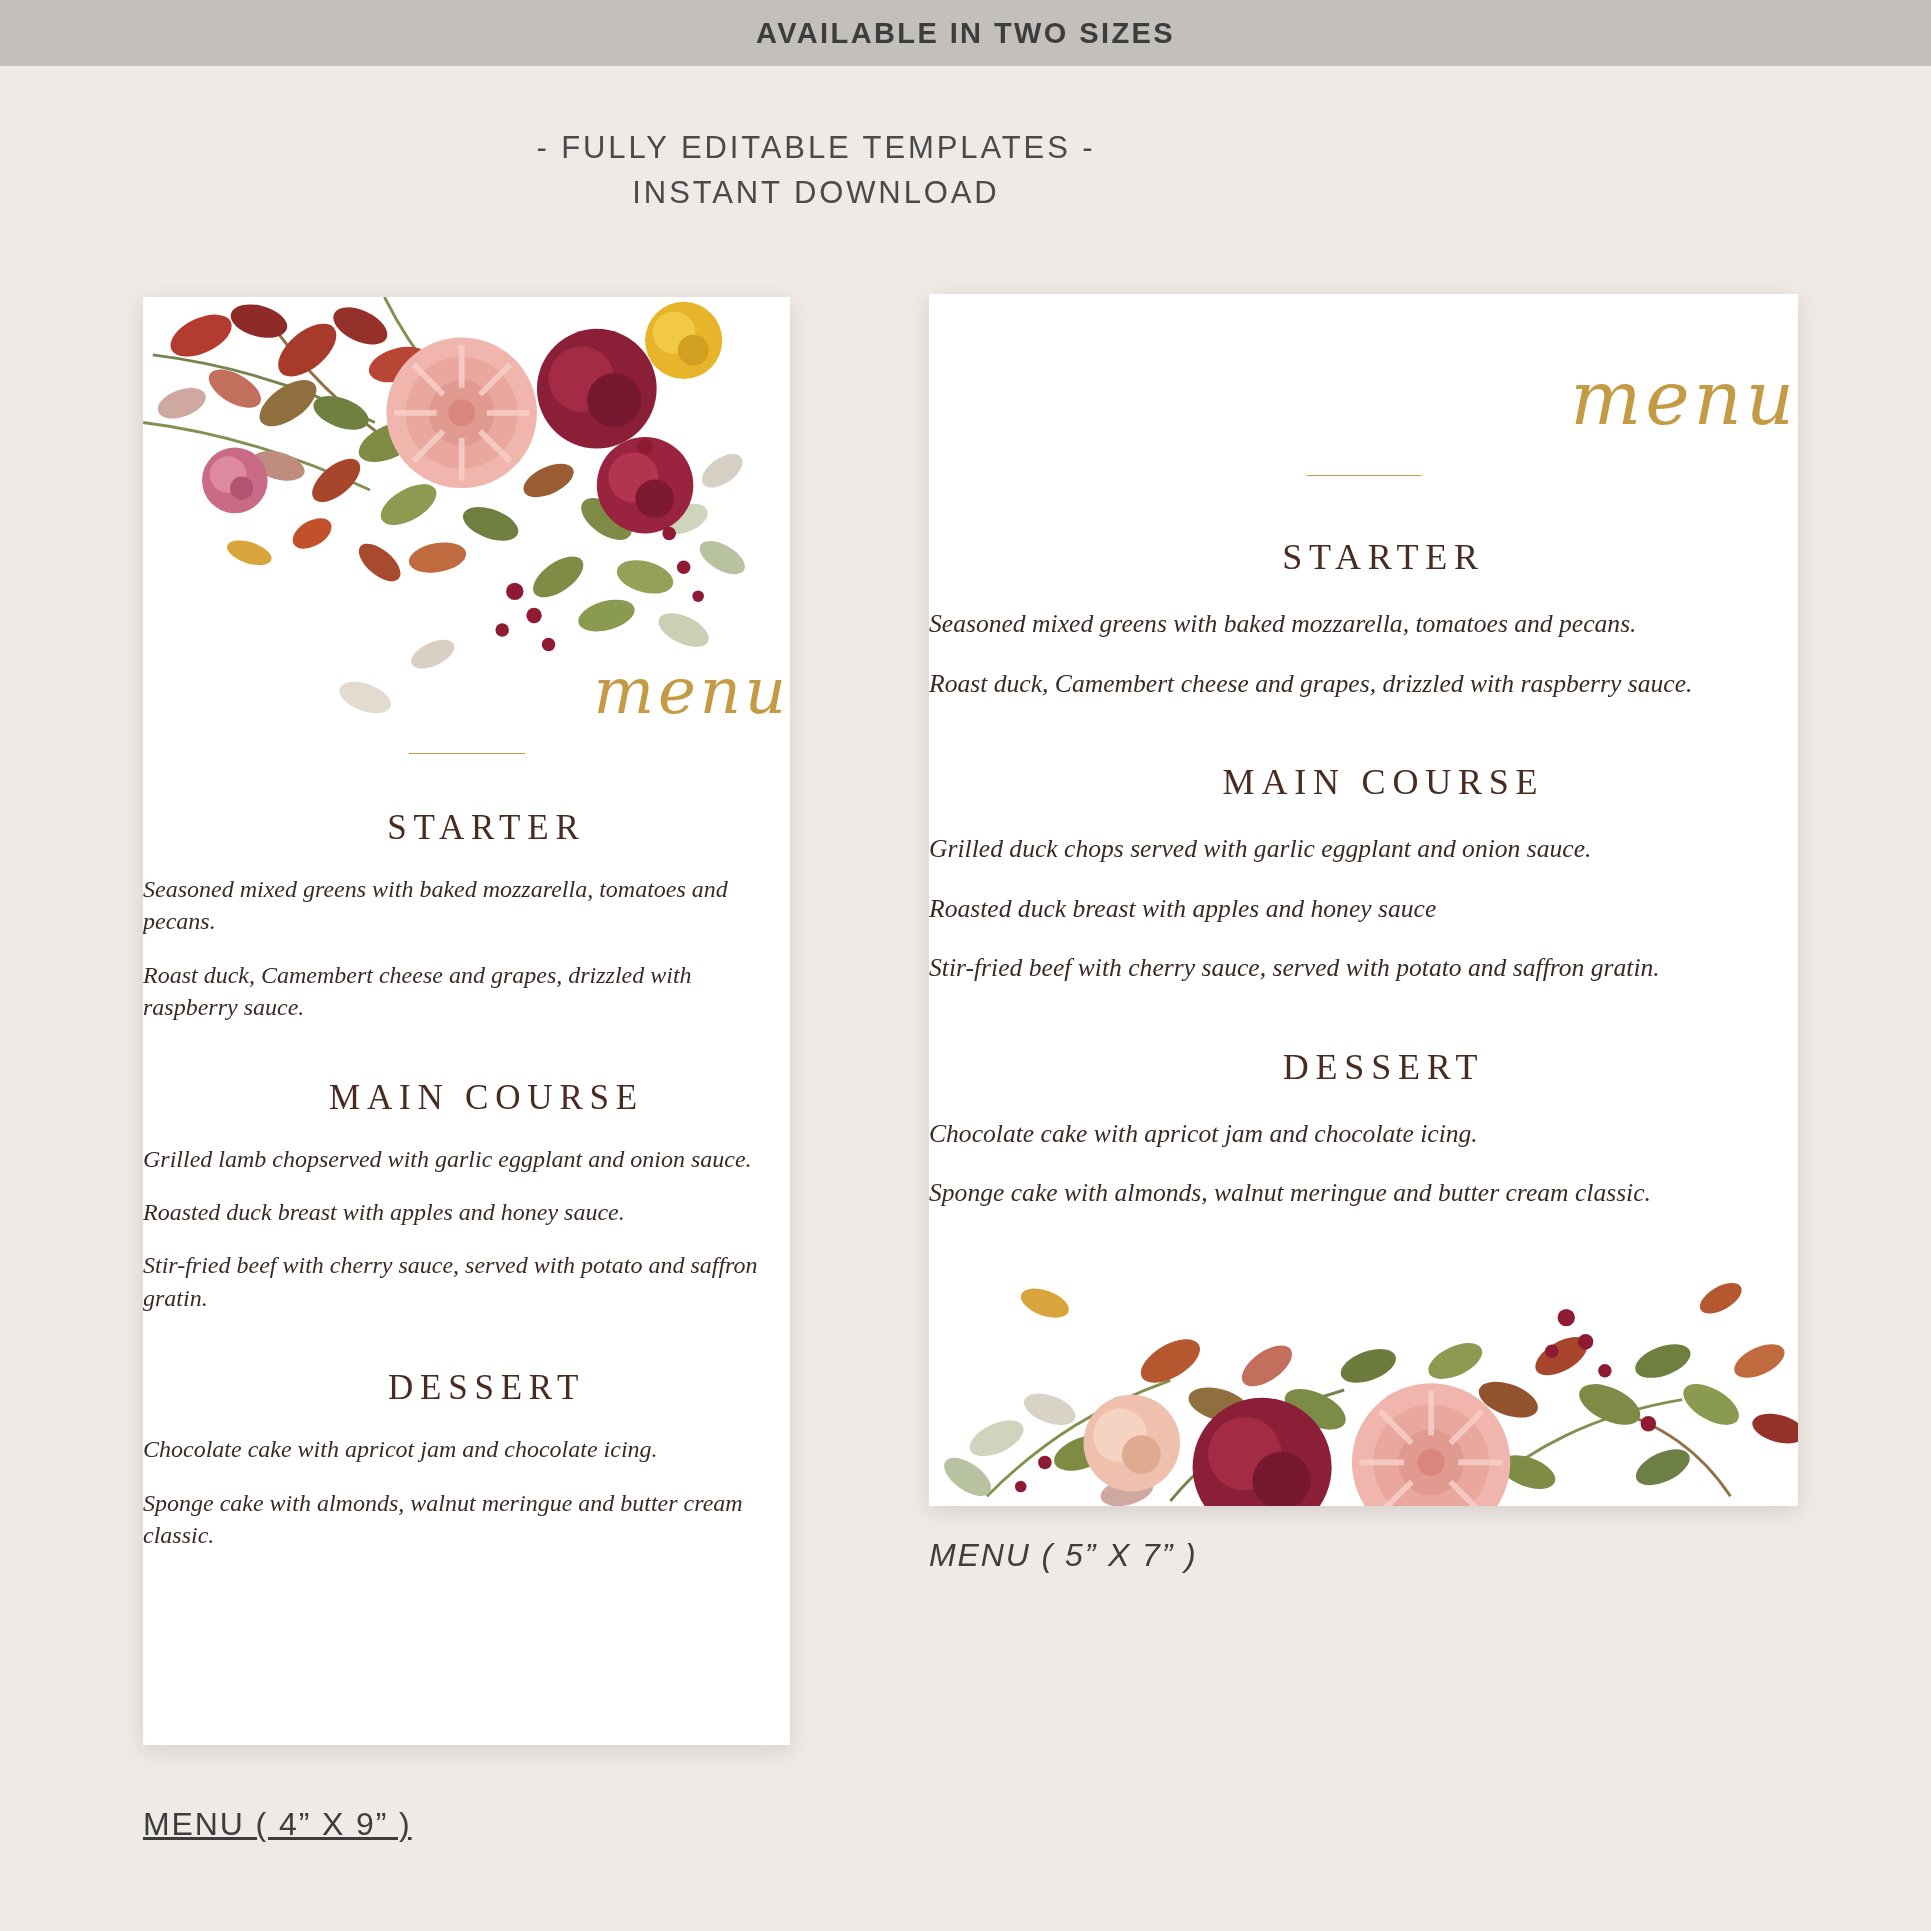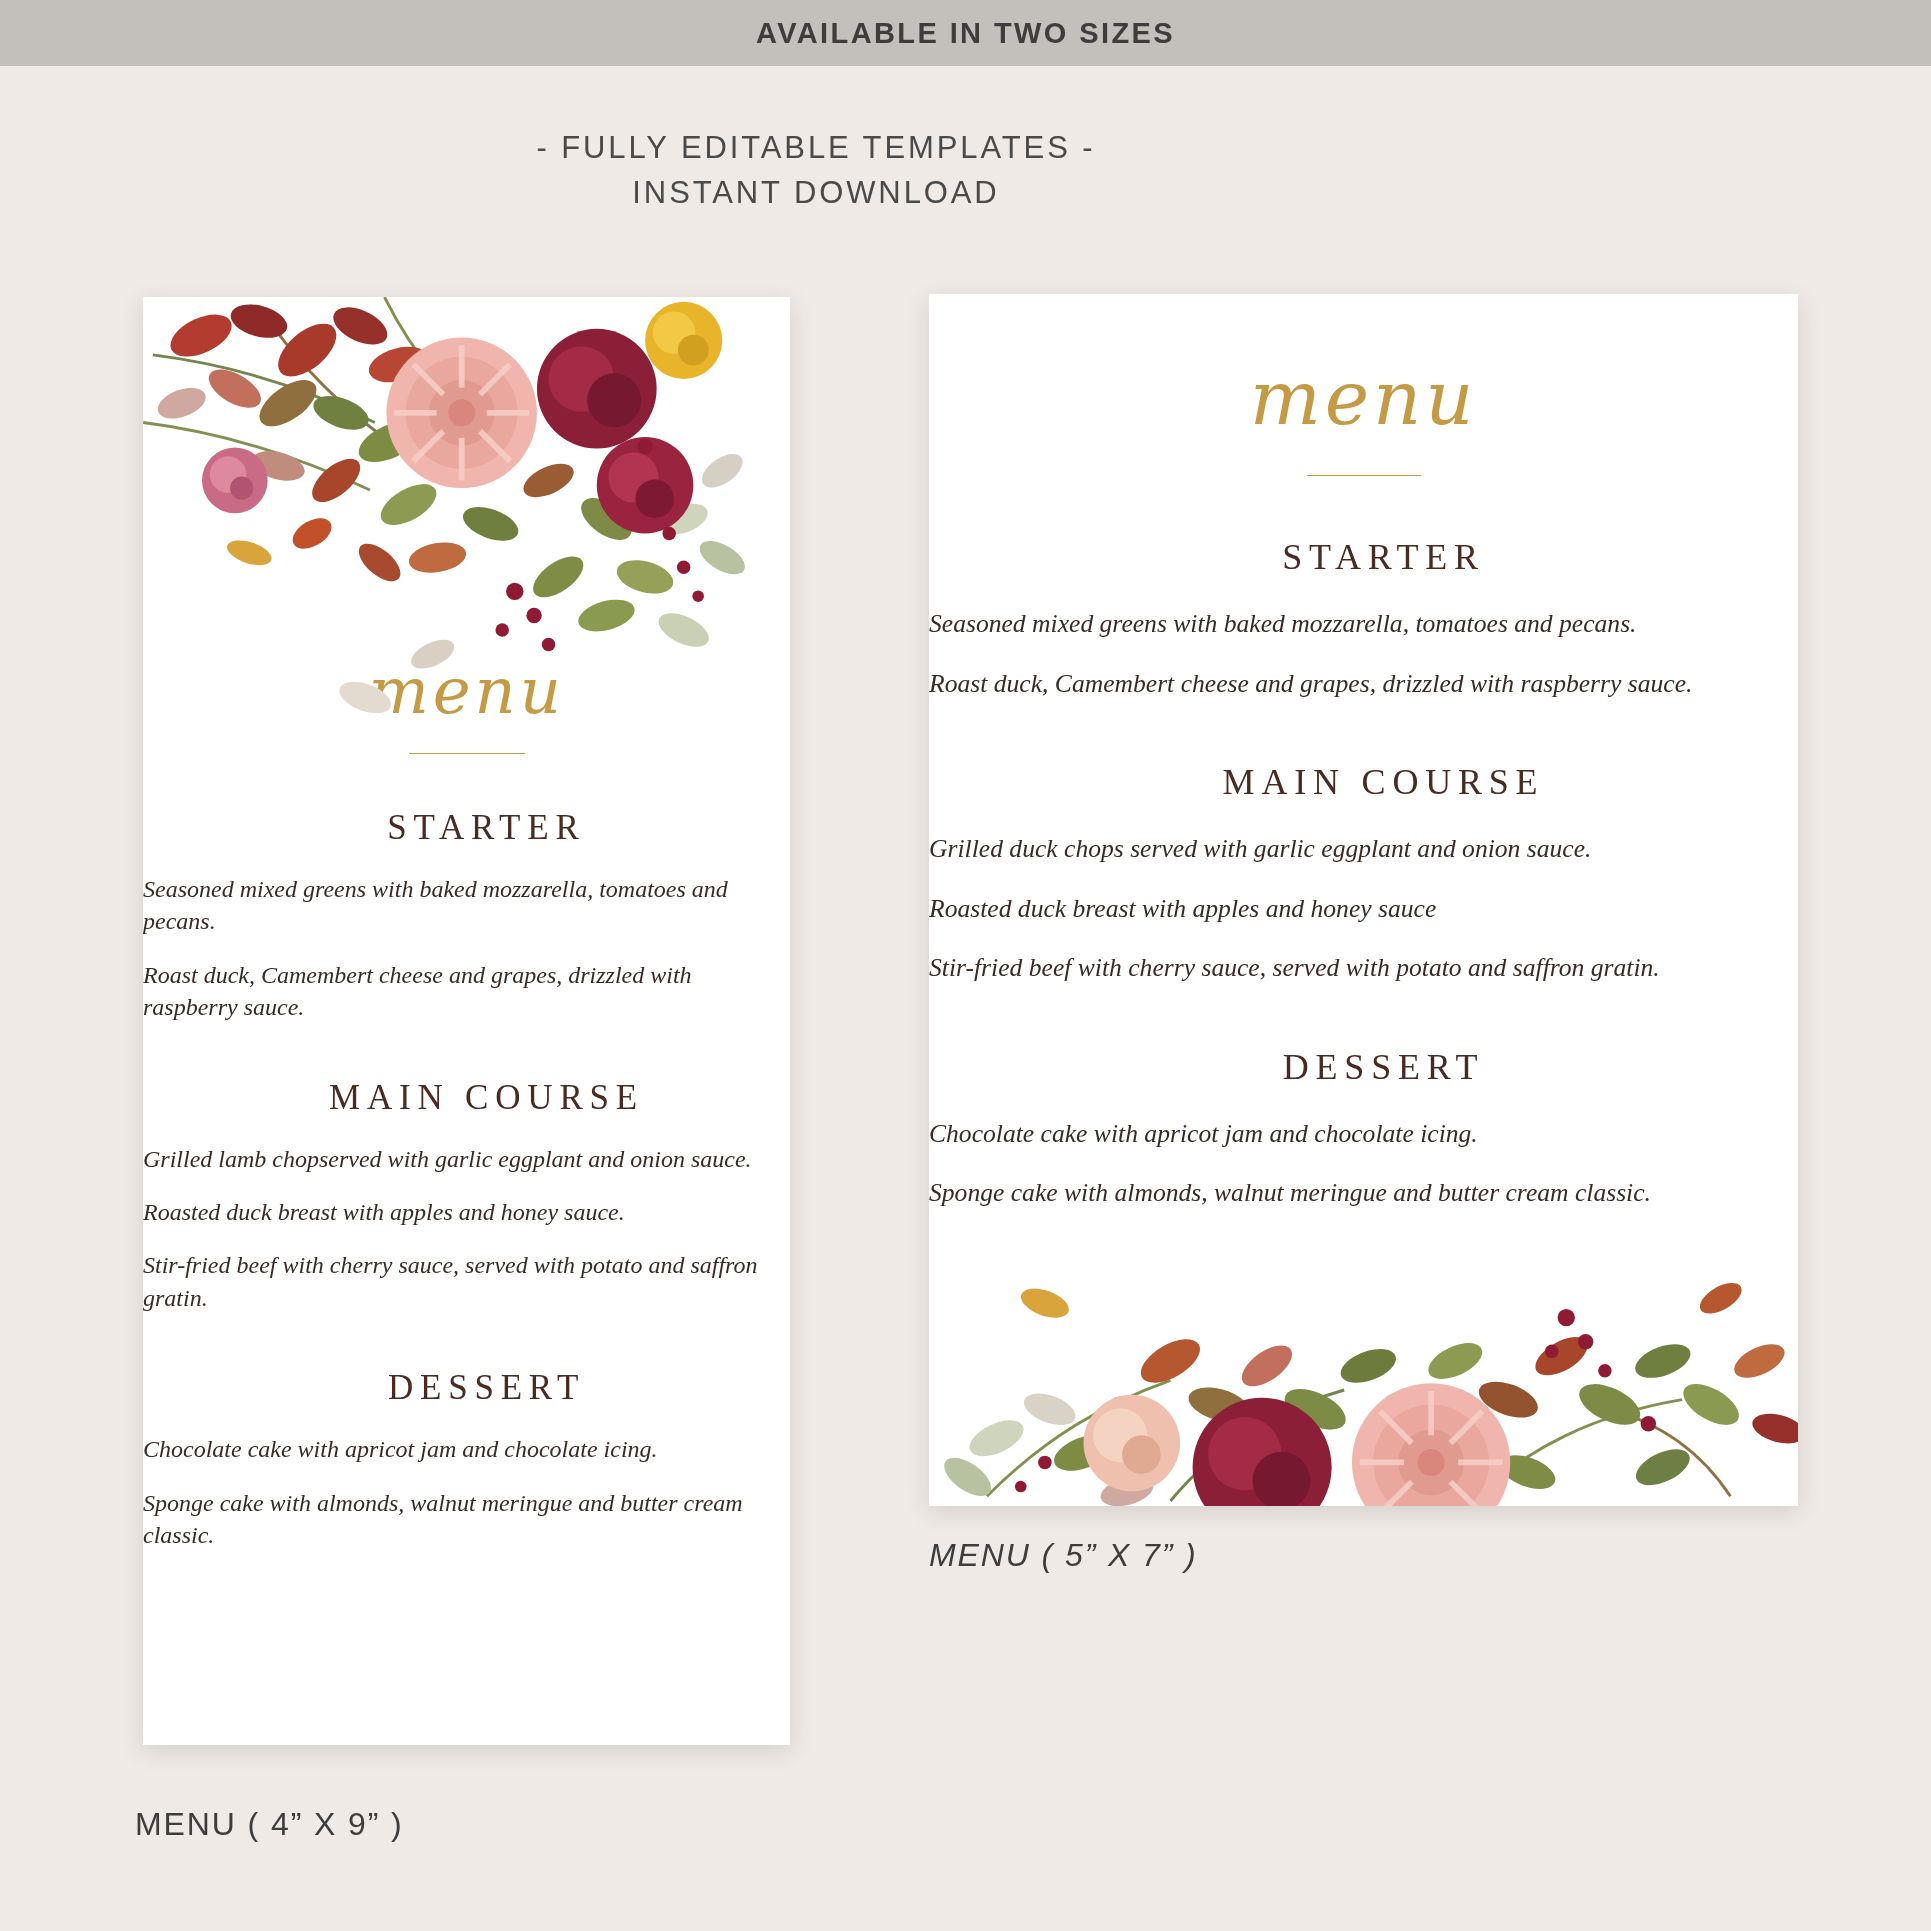--- a/index.html
+++ b/index.html
@@ -70,21 +70,21 @@
     left: 929px;
     top: 294px;
     width: 869px;
     height: 1212px;
   }
 
   .menu-script {
     font-family: "DejaVu Serif", serif;
     font-style: italic;
     color: #c49a45;
-    text-align: center;
+    text-align: right;
     letter-spacing: 3.9px;
   }
   .rule {
     height: 1px;
     background: #c49a45;
     margin: 0 auto;
   }
 
   .section-title {
     text-align: center;
@@ -114,21 +114,21 @@
   .card-wide .section-title { font-size: 36px; letter-spacing: 6.8px; margin-top: 60px; }
   .card-wide .menu-item { font-size: 25.6px; margin-top: 25px; }
   .card-wide .menu-item.first { margin-top: 29px; }
 
   .caption {
     position: absolute;
     font-size: 32px;
     letter-spacing: 1.9px;
     color: #3d3d3d;
   }
-  .caption-tall { left: 135px; top: 1806px; }
+  .caption-tall { left: 143px; top: 1806px; text-decoration: underline; }
   .caption-wide { left: 929px; top: 1537px; font-style: italic; }
 
   
   .floral {
     position: absolute;
     pointer-events: none;
   }
   .floral-tall { left: 0; top: 0; width: 647px; height: 444px; }
   .floral-wide { left: 0; bottom: 0; width: 869px; height: 261px; }
 </style>

